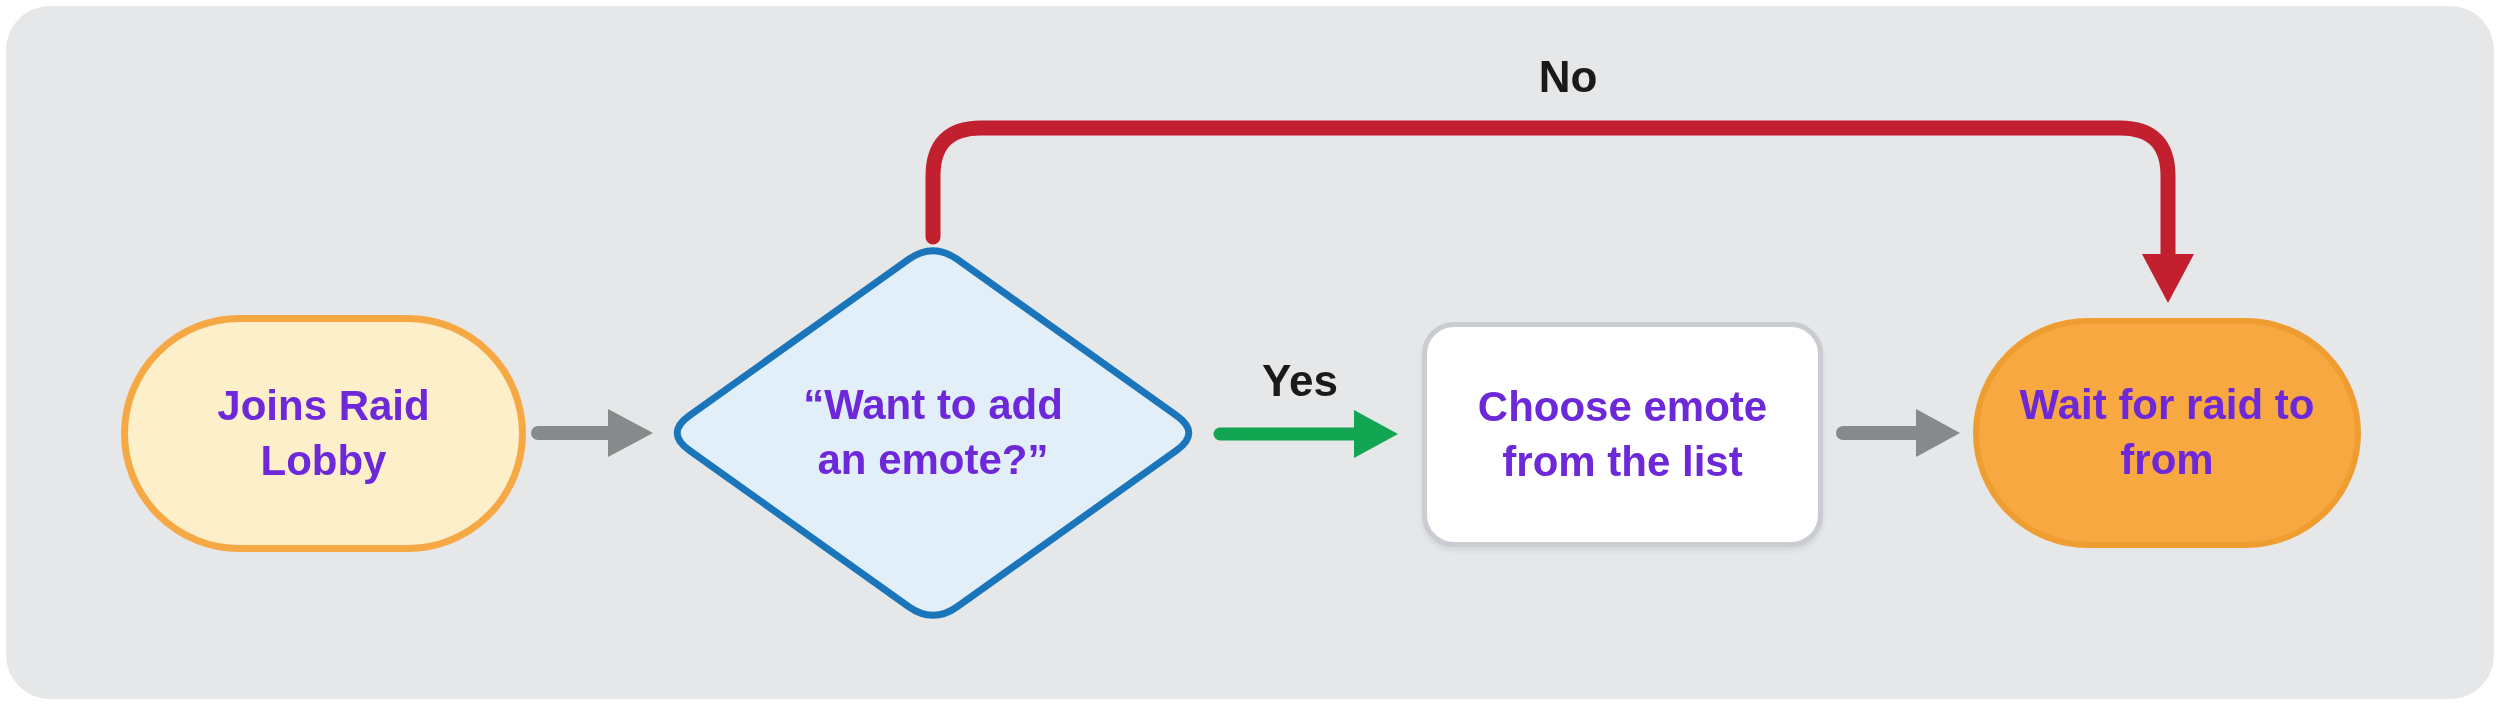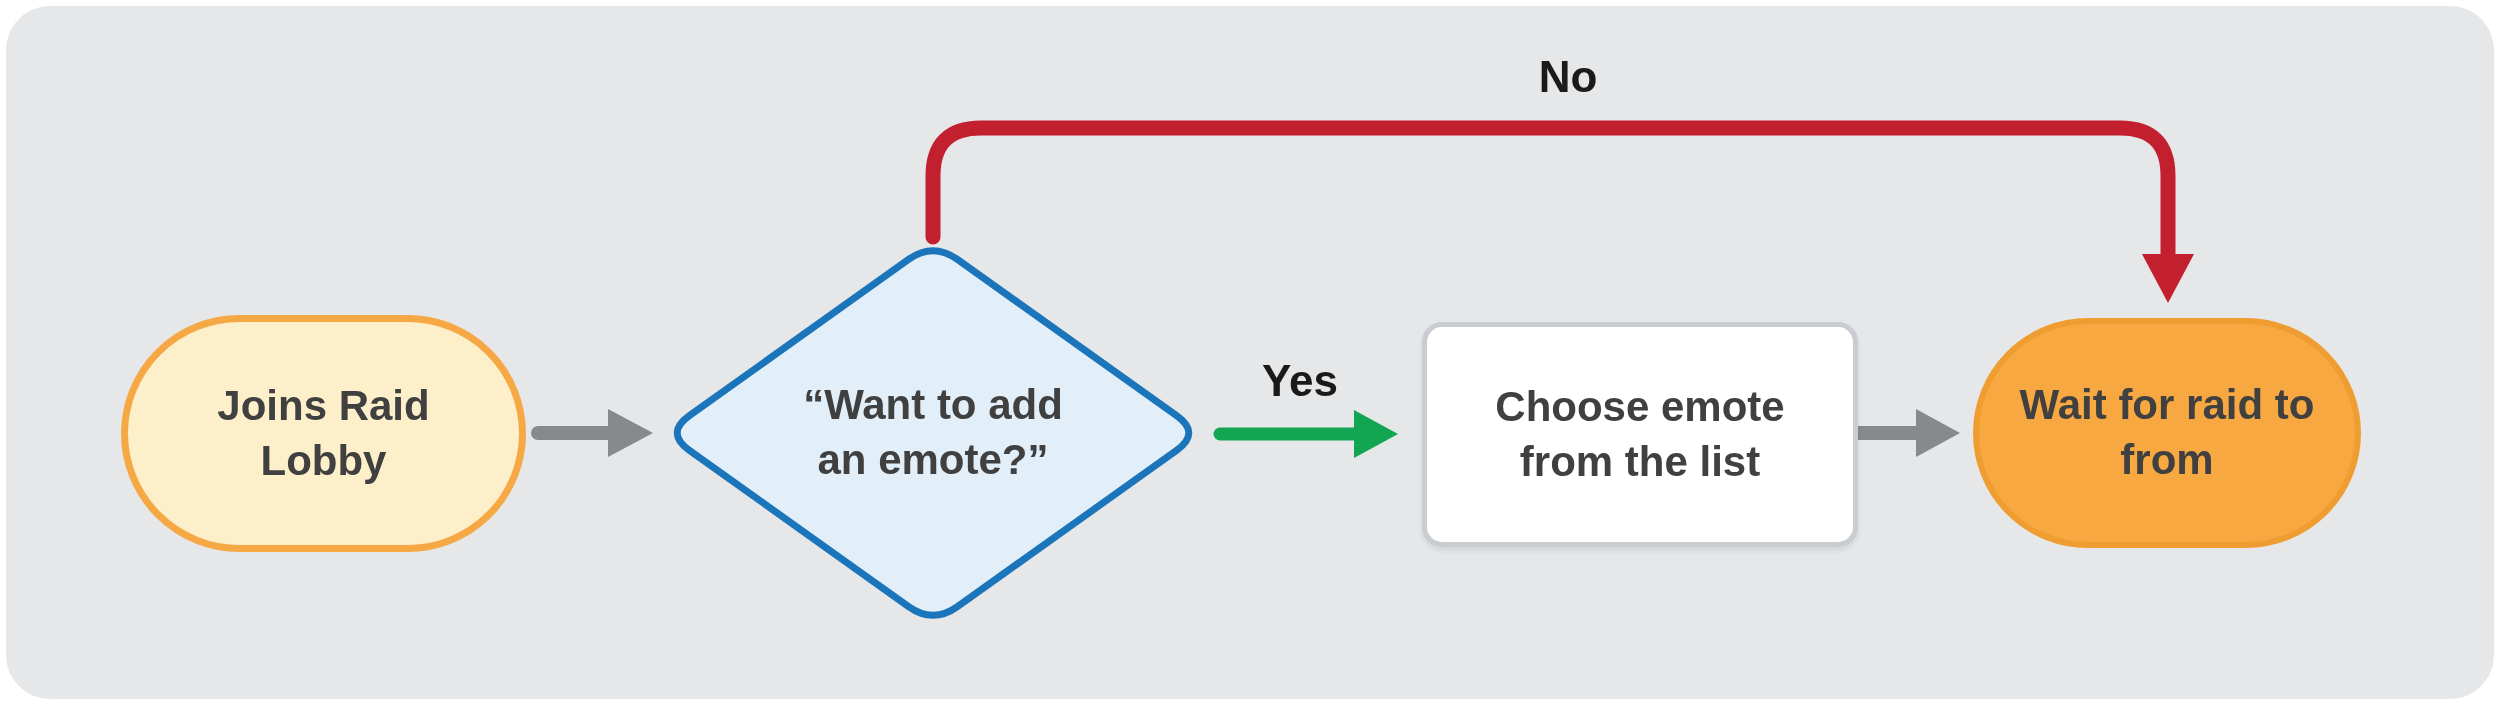--- a/index.html
+++ b/index.html
@@ -34,21 +34,21 @@
   .node {
     position: absolute;
     display: flex;
     align-items: center;
     justify-content: center;
     text-align: center;
     box-sizing: border-box;
     font-weight: 700;
     font-size: 42px;
     line-height: 1.3;
-    color: #404040;
+    color: #6d28d9;
     white-space: pre-line;
   }
   .node-start {
     left: 121px;
     top: 315px;
     width: 405px;
     height: 237px;
     background: #fcefc9;
     border: 7px solid #f5a843;
     border-radius: 120px;
@@ -56,25 +56,25 @@
   .node-decision-label {
     left: 703px;
     top: 330px;
     width: 460px;
     height: 206px;
     background: transparent;
   }
   .node-process {
     left: 1422px;
     top: 322px;
-    width: 436px;
+    width: 401px;
     height: 225px;
     background: #ffffff;
     border: 5px solid #c9ccd0;
-    border-radius: 20px;
+    border-radius: 32px;
     box-shadow: 0 4px 5px rgba(0,0,0,0.07);
   }
   .node-end {
     left: 1973px;
     top: 318px;
     width: 388px;
     height: 230px;
     background: #f7a840;
     border: 6px solid #ef9d30;
     border-radius: 118px;

